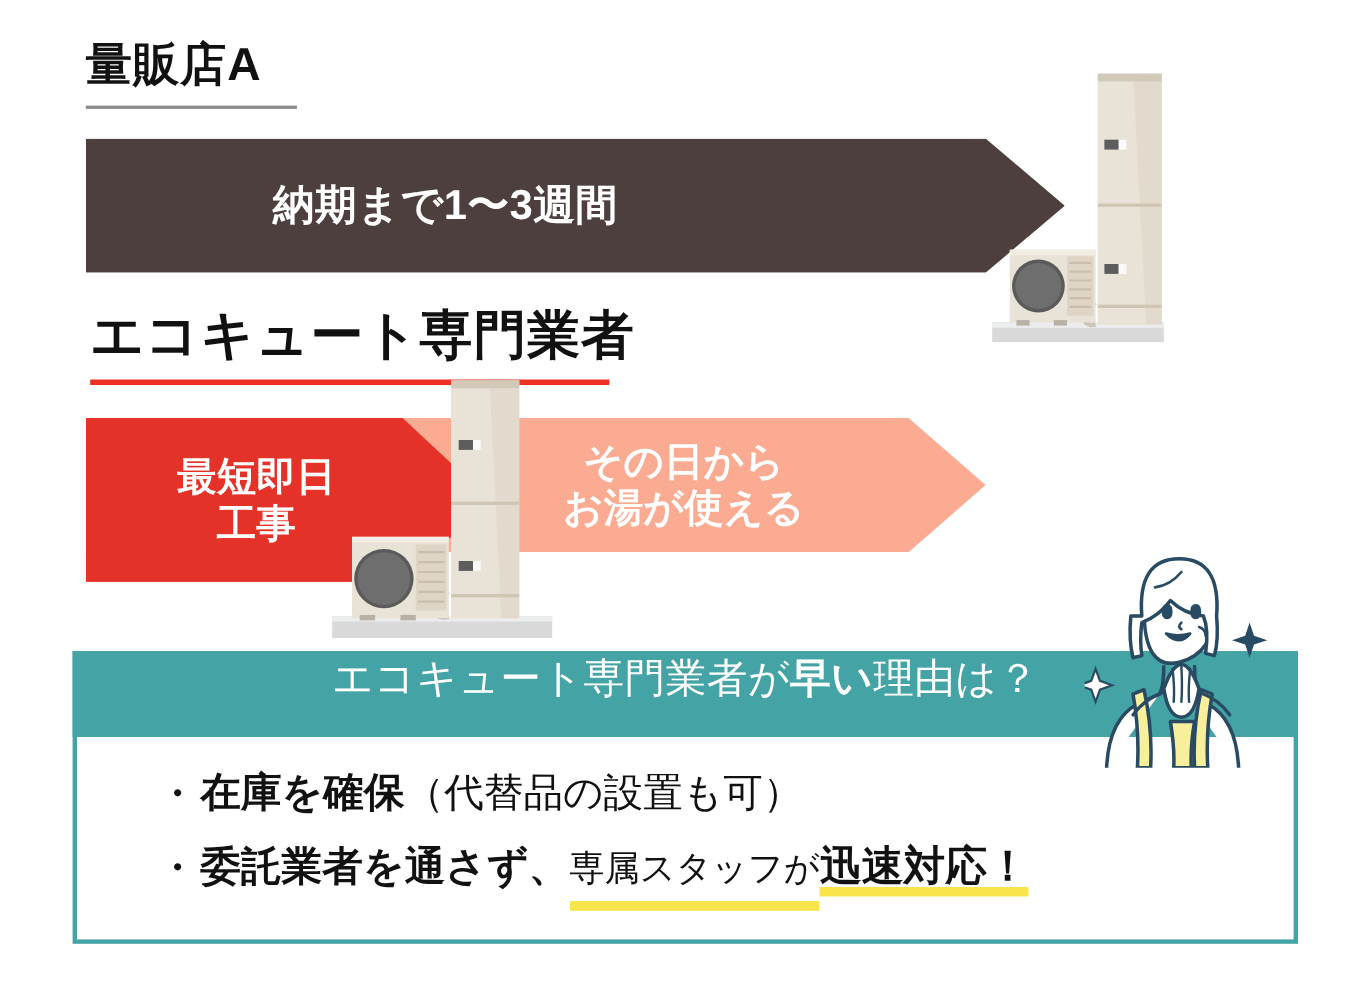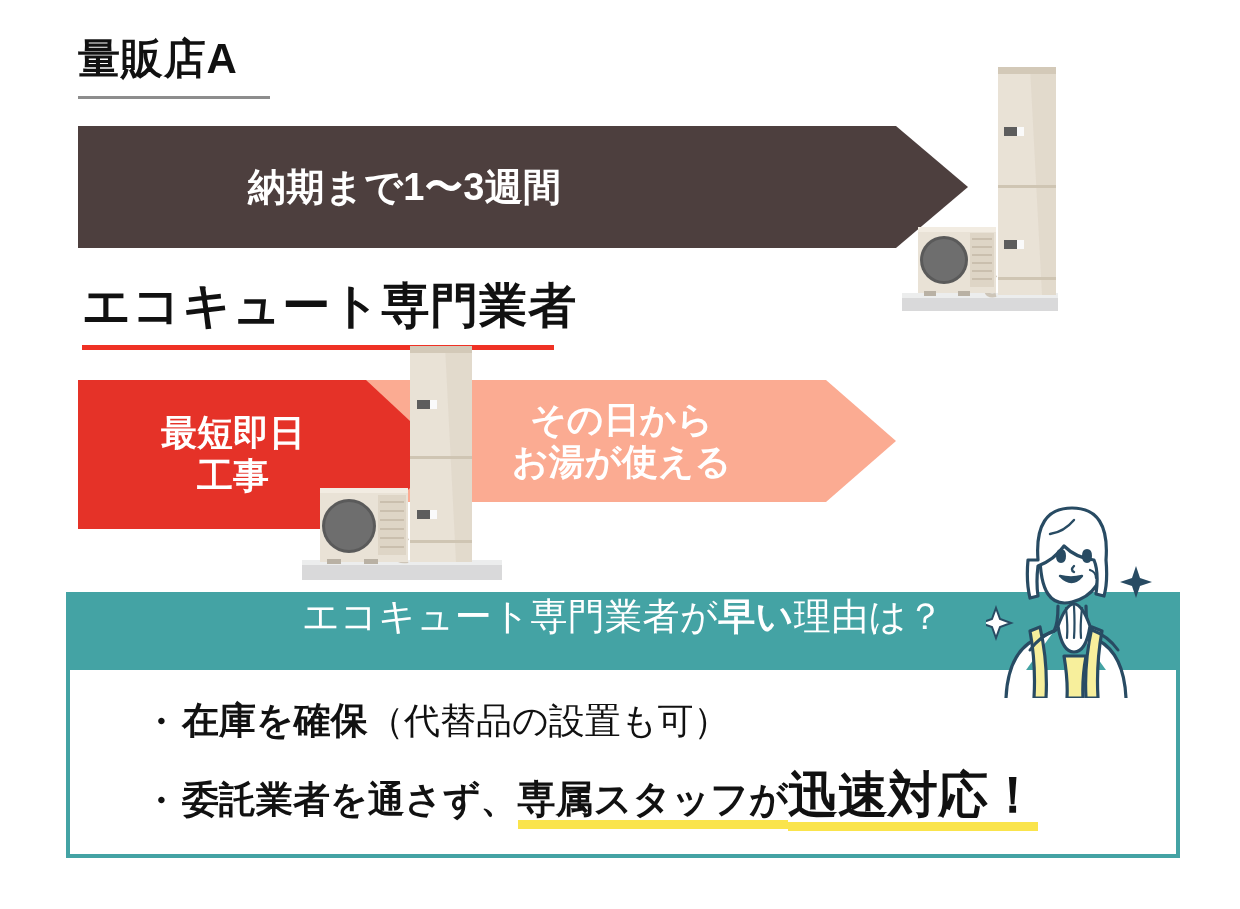--- a/index.html
+++ b/index.html
@@ -149,30 +149,30 @@
   .bullet-dot {
     font-size: 34px;
     line-height: 1;
     margin-right: 4px;
     font-weight: bold;
   }
   .b-strong { font-weight: bold; font-size: 37px; }
   .b-normal { font-weight: normal; font-size: 36px; }
   .b-hl {
     font-weight: bold;
-    font-size: 50px;
+    font-size: 38px;
     background: linear-gradient(to top, #fae44c 0, #fae44c 9px, transparent 9px);
     padding-bottom: 2px;
     font-family: Liberation Mono, monospace;
   }
   .b-hl-light {
-    font-weight: bold;
-    font-size: 38px;
+    font-weight: normal;
+    font-size: 32px;
     background: linear-gradient(to top, #fae44c 0, #fae44c 9px, transparent 9px);
-    padding-bottom: 4px;
+    padding-bottom: 16px;
   }
 
   
   #woman {
     position: absolute;
     left: 986px;
     top: 498px;
     width: 200px;
     height: 200px;
   }

